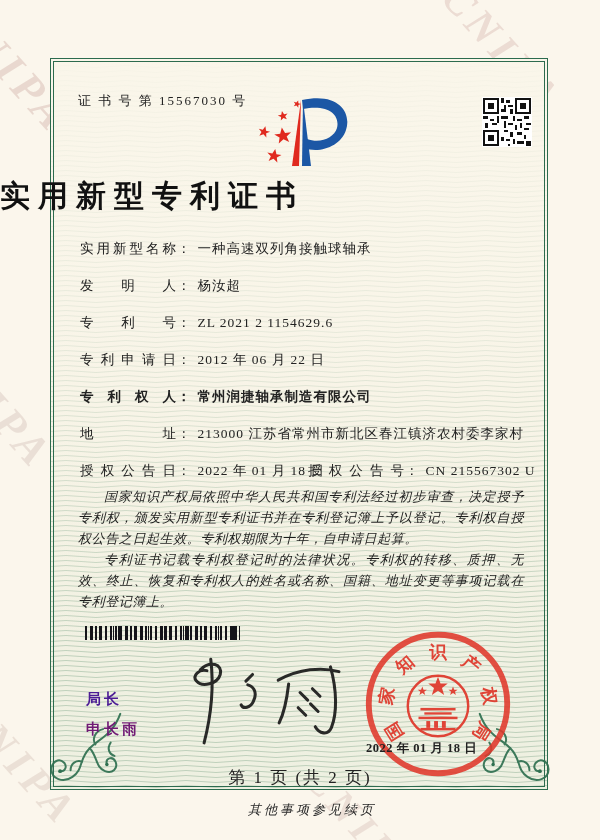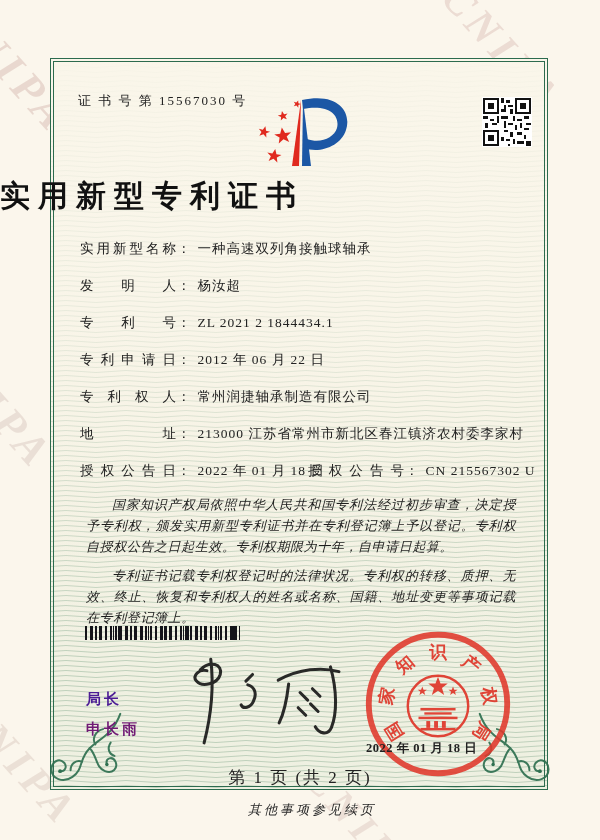--- a/index.html
+++ b/index.html
@@ -37,21 +37,21 @@
   .field-row{position:absolute;left:0;white-space:nowrap;}
   .flabel{display:inline-block;width:96px;text-align:justify;text-align-last:justify;letter-spacing:0;}
   .colon{margin:0 7px 0 1px;}
   .fvalue{letter-spacing:1px;}
   .grant-right{position:absolute;left:228px;top:0;white-space:nowrap;}
   .body-text{
     position:absolute;left:78px;top:486px;width:446px;
     font-size:13px;line-height:21px;font-style:italic;letter-spacing:.6px;
     text-align:justify;color:#1d1d1d;
   }
-  .body-text p{margin:8px;text-indent:2em;}
+  .body-text p{margin:0;text-indent:2em;}
   .barcode{
     position:absolute;left:85px;top:626px;width:155px;height:14px;
     background:
       repeating-linear-gradient(90deg,#15151a 0 2px,transparent 2px 5px),
       repeating-linear-gradient(90deg,#15151a 0 1px,transparent 1px 7px),
       repeating-linear-gradient(90deg,transparent 0 10px,#15151a 10px 12px,transparent 12px 23px);
   }
   .sig-title{position:absolute;left:86px;top:690px;font-size:15px;font-weight:600;font-family:"Liberation Sans",sans-serif;letter-spacing:3px;color:#4c1d95;}
   .sig-name{position:absolute;left:86px;top:720px;font-size:15px;font-weight:600;font-family:"Liberation Sans",sans-serif;letter-spacing:3px;color:#701a75;}
   .sig-svg{position:absolute;left:168px;top:652px;width:190px;height:100px;}
@@ -182,26 +182,26 @@
   <div class="title">实用新型专利证书</div>
 
   <div class="fields">
     <div class="field-row" style="top:0;">
       <span class="flabel">实用新型名称</span><span class="colon">：</span><span class="fvalue">一种高速双列角接触球轴承</span>
     </div>
     <div class="field-row" style="top:37px;">
       <span class="flabel">发明人</span><span class="colon">：</span><span class="fvalue">杨汝超</span>
     </div>
     <div class="field-row" style="top:74px;">
-      <span class="flabel">专利号</span><span class="colon">：</span><span class="fvalue">ZL 2021 2 1844434.1</span>
+      <span class="flabel">专利号</span><span class="colon">：</span><span class="fvalue">ZL 2021 2 1154629.6</span>
     </div>
     <div class="field-row" style="top:111px;">
       <span class="flabel">专利申请日</span><span class="colon">：</span><span class="fvalue">2012 年 06 月 22 日</span>
     </div>
-    <div class="field-row" style="top:148px;">
+    <div class="field-row" style="top:148px;font-weight:bold;">
       <span class="flabel">专利权人</span><span class="colon">：</span><span class="fvalue">常州润捷轴承制造有限公司</span>
     </div>
     <div class="field-row" style="top:185px;">
       <span class="flabel">地址</span><span class="colon">：</span><span class="fvalue">213000 江苏省常州市新北区春江镇济农村委李家村</span>
     </div>
     <div class="field-row" style="top:222px;">
       <span>
         <span class="flabel">授权公告日</span><span class="colon">：</span><span class="fvalue">2022 年 01 月 18 日</span>
       </span>
       <span class="grant-right">

